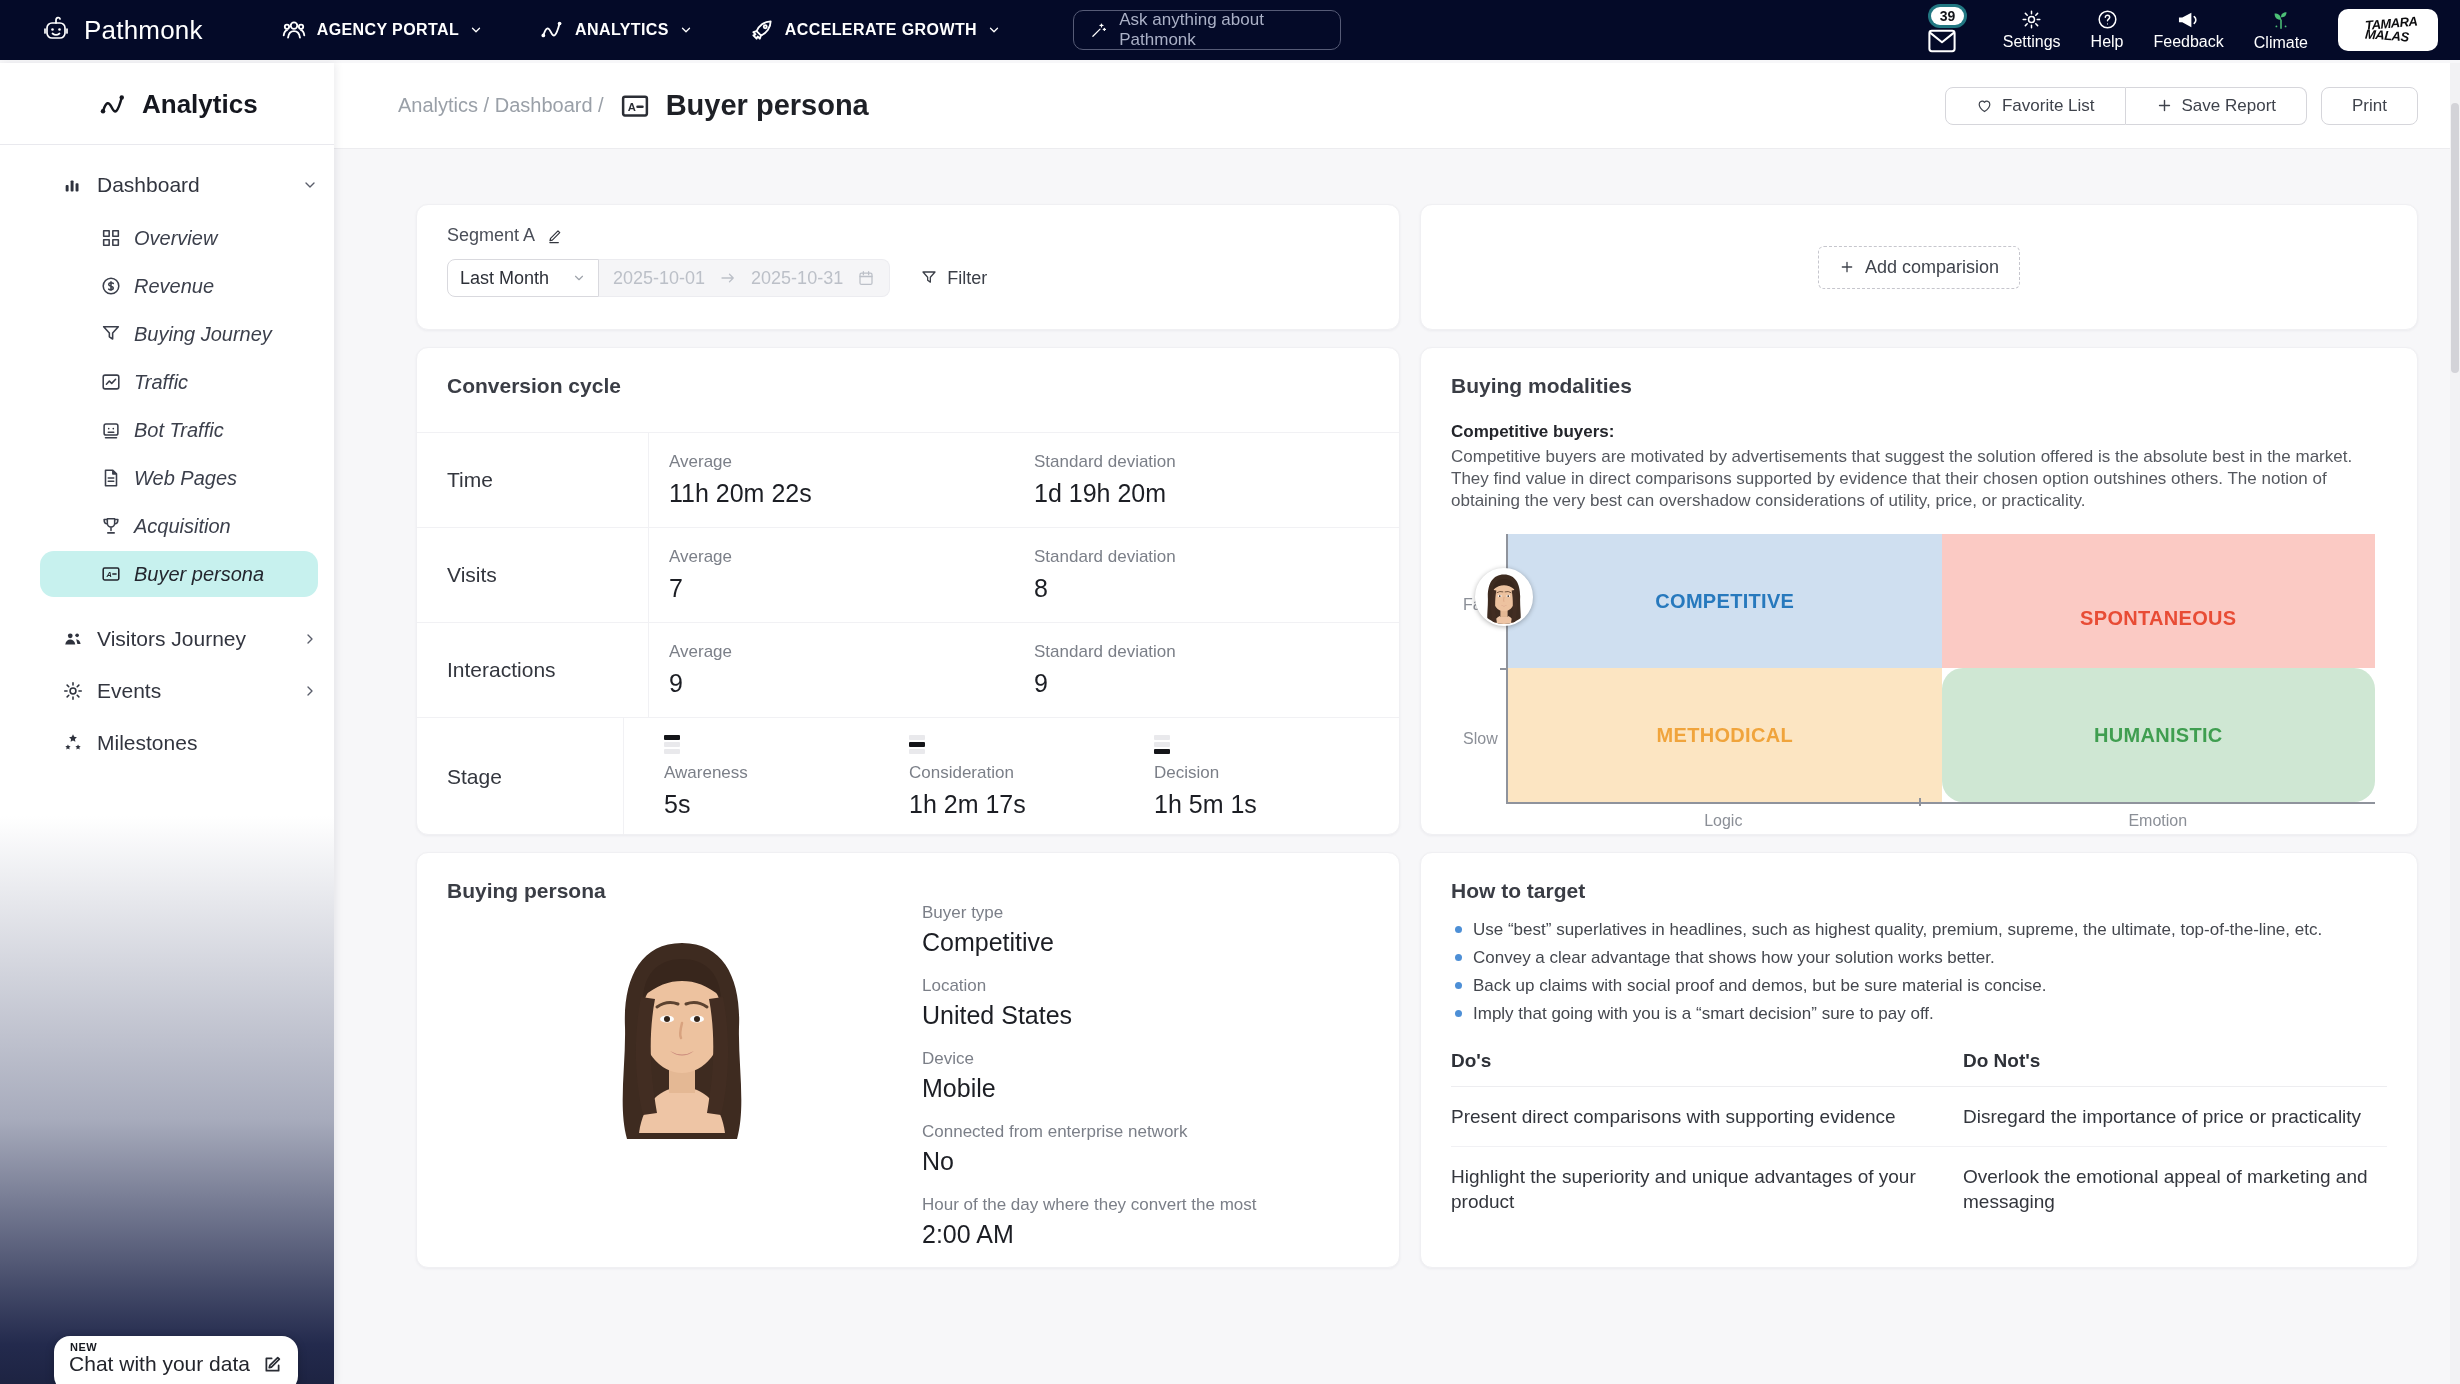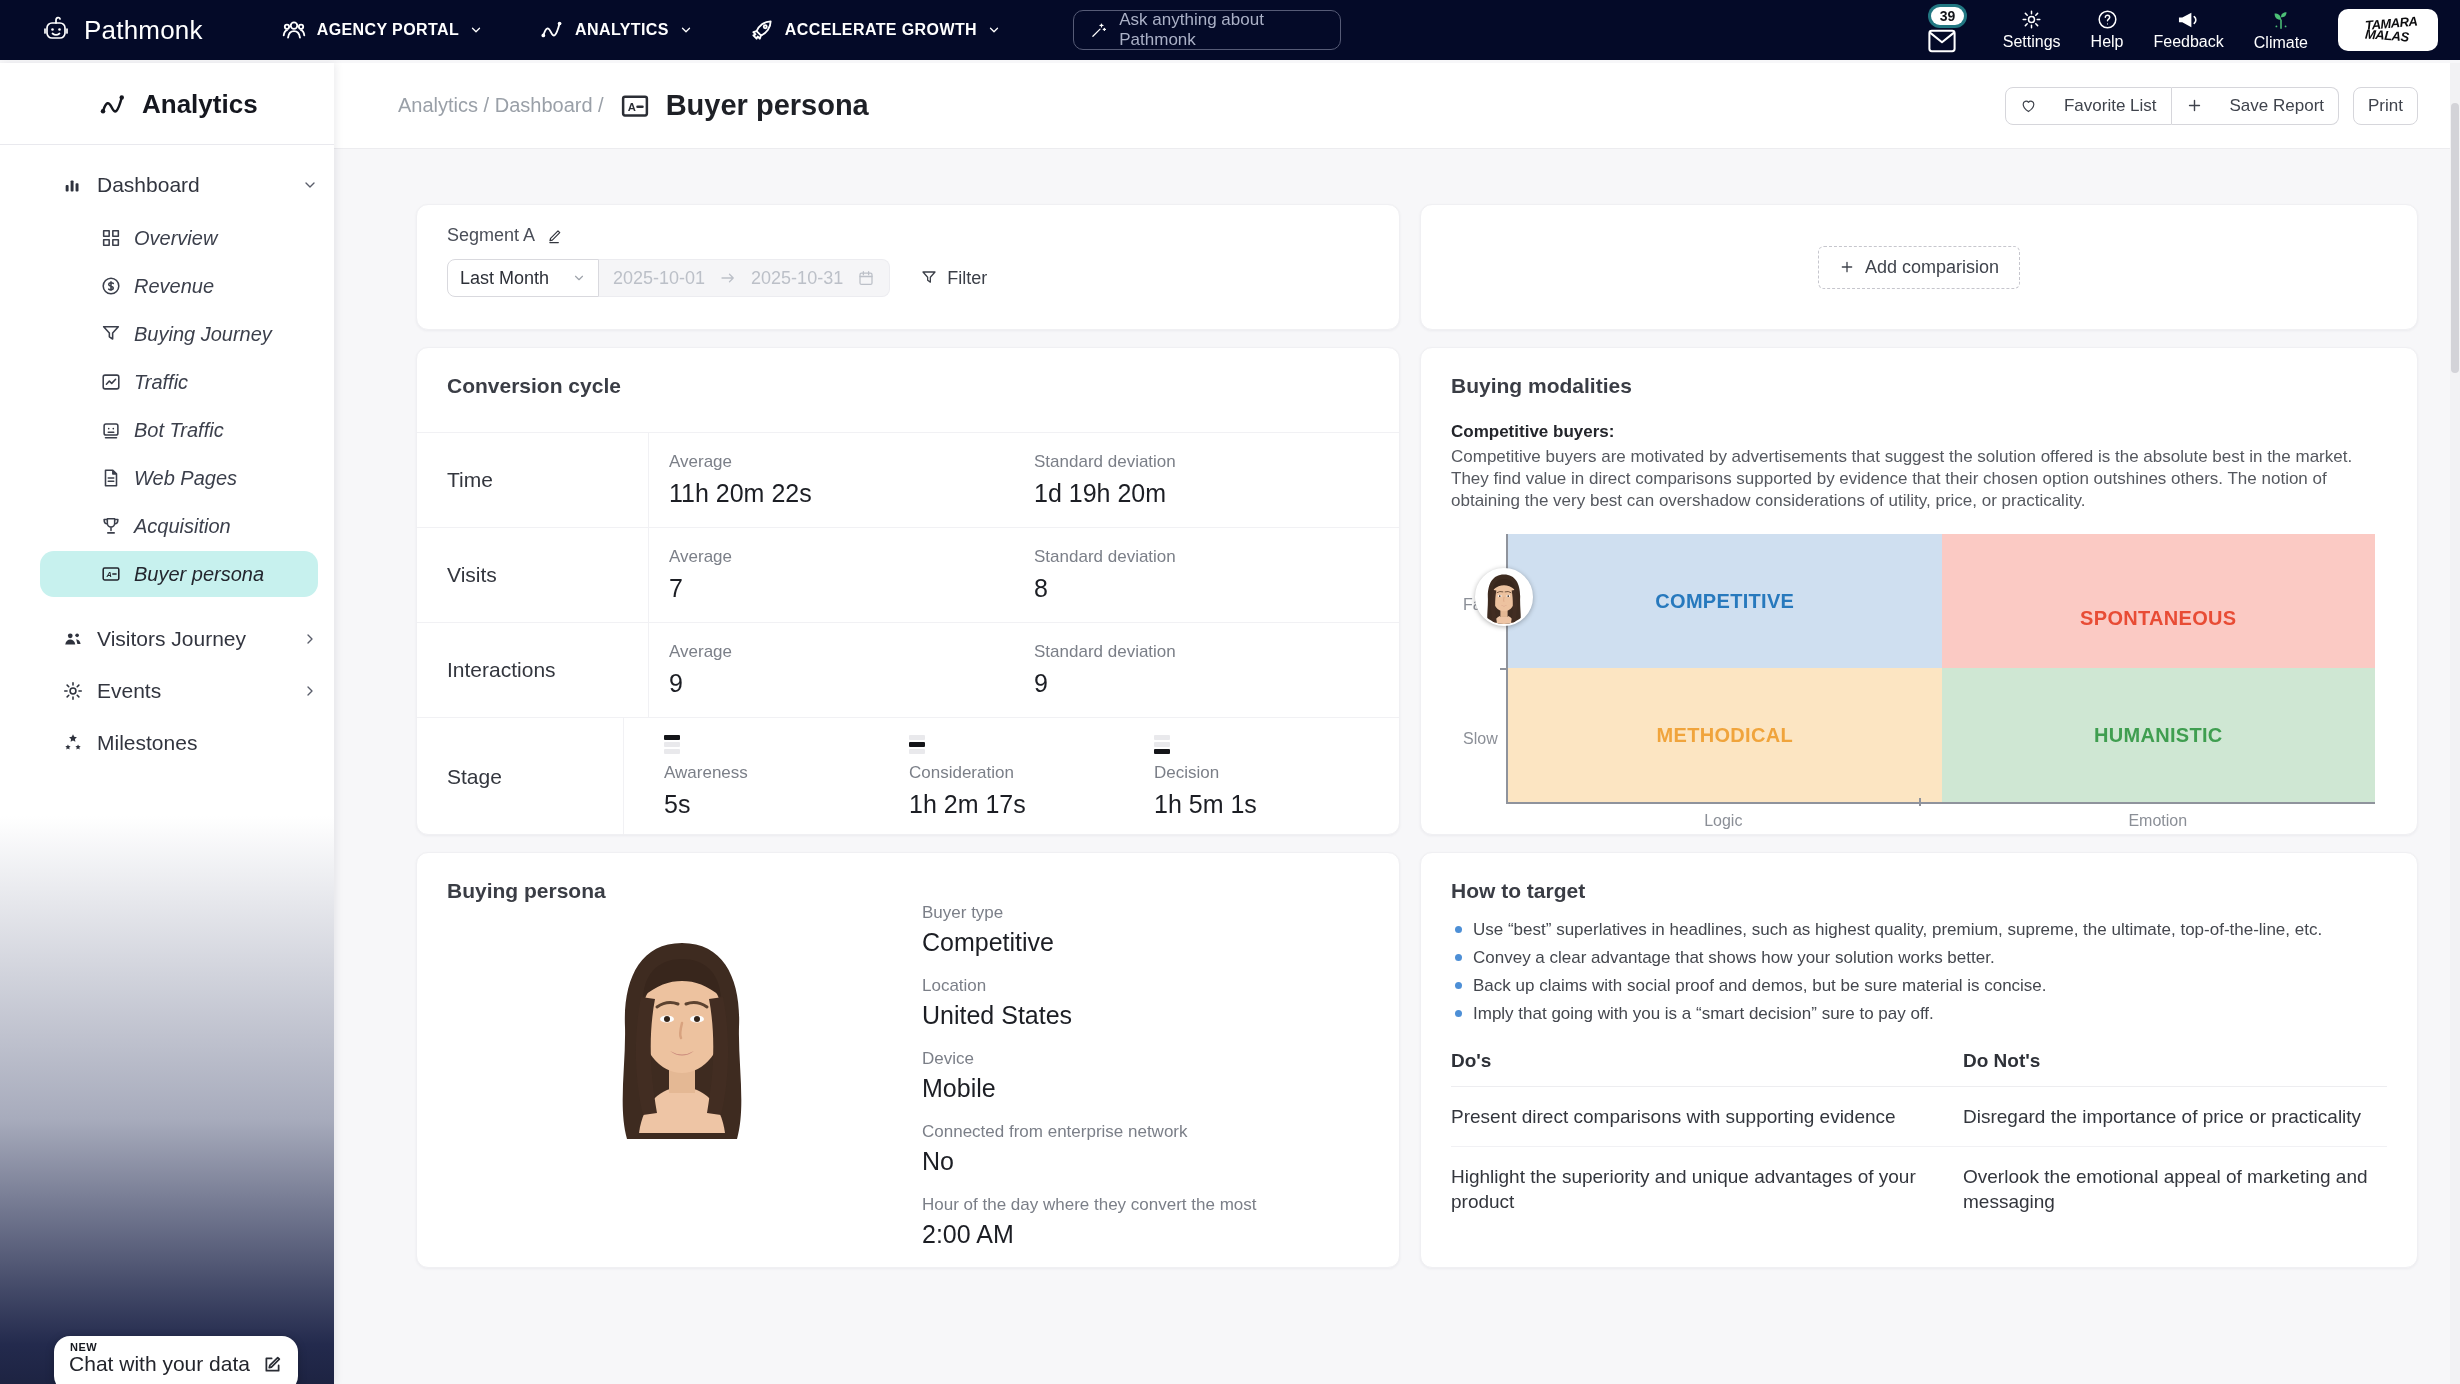--- a/index.html
+++ b/index.html
@@ -40,21 +40,21 @@
   .chat-pill { position:absolute; left:54px; right:36px; bottom:-8px; height:56px; background:#fff; border-radius:16px; box-shadow:0 2px 8px rgba(0,0,0,.25); display:flex; align-items:center; justify-content:center; gap:12px; font-size:21px; color:#23252c; cursor:pointer; }
   .chat-pill .new { position:absolute; top:5px; left:16px; font-size:11px; font-weight:800; letter-spacing:.5px; color:#16181f; }
 
   
   .main { position:absolute; top:63px; left:334px; right:0; bottom:0; background:#f7f7f9; }
   .pagebar { position:absolute; top:0; left:0; right:0; height:85px; background:#fff; display:flex; align-items:center; padding:0 42px 0 64px; box-shadow:0 1px 0 #ececef; }
   .crumb { display:flex; align-items:center; gap:14px; }
   .crumb .path { font-size:20px; color:#9aa0a8; }
   .crumb .title { font-size:29px; font-weight:600; color:#1e2026; }
   .actions { margin-left:auto; display:flex; align-items:center; gap:14px; }
-  .btn { display:flex; align-items:center; gap:27px; height:38px; padding:0 14px; background:#fff; border:1px solid #d6d6db; border-radius:8px; font-size:17px; color:#3f434c; cursor:pointer; }
+  .btn { display:flex; align-items:center; gap:9px; height:38px; padding:0 30px; background:#fff; border:1px solid #d6d6db; border-radius:8px; font-size:17px; color:#3f434c; cursor:pointer; }
   .btn-group { display:flex; }
   .btn-group .btn:first-child { border-radius:8px 0 0 8px; }
   .btn-group .btn:last-child  { border-radius:0 8px 8px 0; border-left:none; }
   .btn svg { width:17px; height:17px; }
 
   .cards { position:absolute; left:82px; top:141px; right:42px; display:grid; grid-template-columns:984px 1fr; grid-template-rows:126px 488px 416px; gap:17px 20px; }
   .card { background:#fff; border:1px solid #f0f0f3; border-radius:12px; box-shadow:0 1px 3px rgba(25,28,55,.05); overflow:hidden; }
   .card-title { font-size:21px; color:#3a3d45; }
 
   
@@ -591,21 +591,21 @@
         <div class="q-area">
           <div class="q-cell" style="background: rgb(207, 223, 240);">
               <span style="color: rgb(39, 121, 189);">COMPETITIVE</span>
             </div>
           <div class="q-cell" style="background: rgb(251, 202, 196);">
               <span style="color: rgb(232, 76, 53); margin-top: 34px;">SPONTANEOUS</span>
             </div>
           <div class="q-cell" style="background: rgb(252, 229, 194);">
               <span style="color: rgb(240, 164, 60);">METHODICAL</span>
             </div>
-          <div class="q-cell" style="background: rgb(207, 231, 211);">
+          <div class="q-cell" style="background: rgb(207, 231, 211); border-radius: 21px;">
               <span style="color: rgb(63, 158, 80);">HUMANISTIC</span>
             </div>
         </div>
         <div class="q-tick-y"></div>
         <div class="q-tick-x"></div>
         <div class="q-xlabels">
           <span>Logic</span>
           <span>Emotion</span>
         </div>
       </div>

